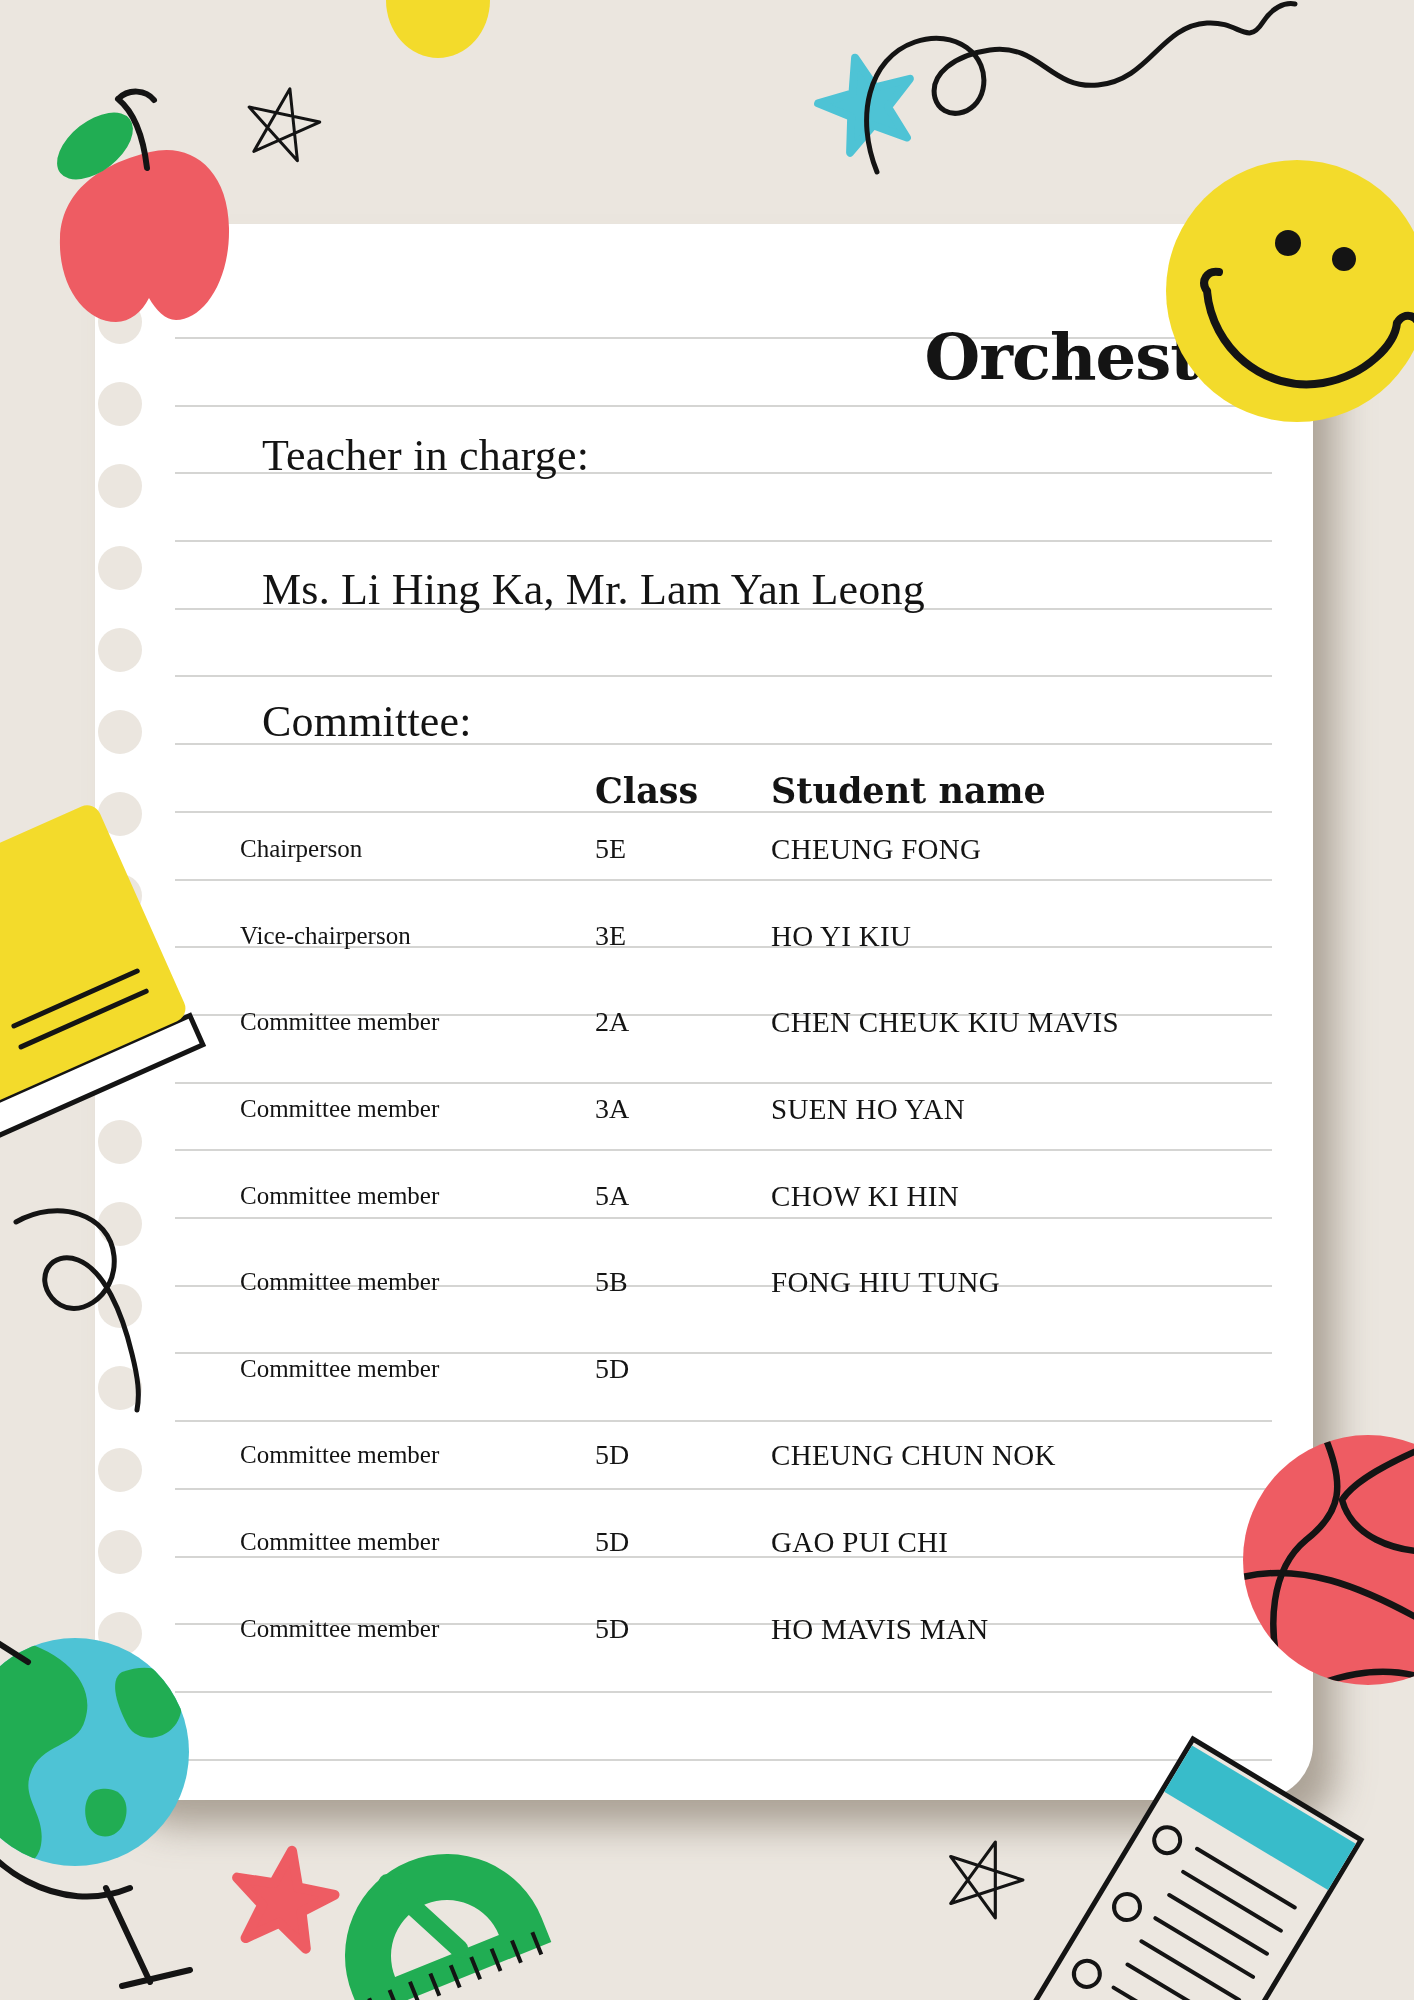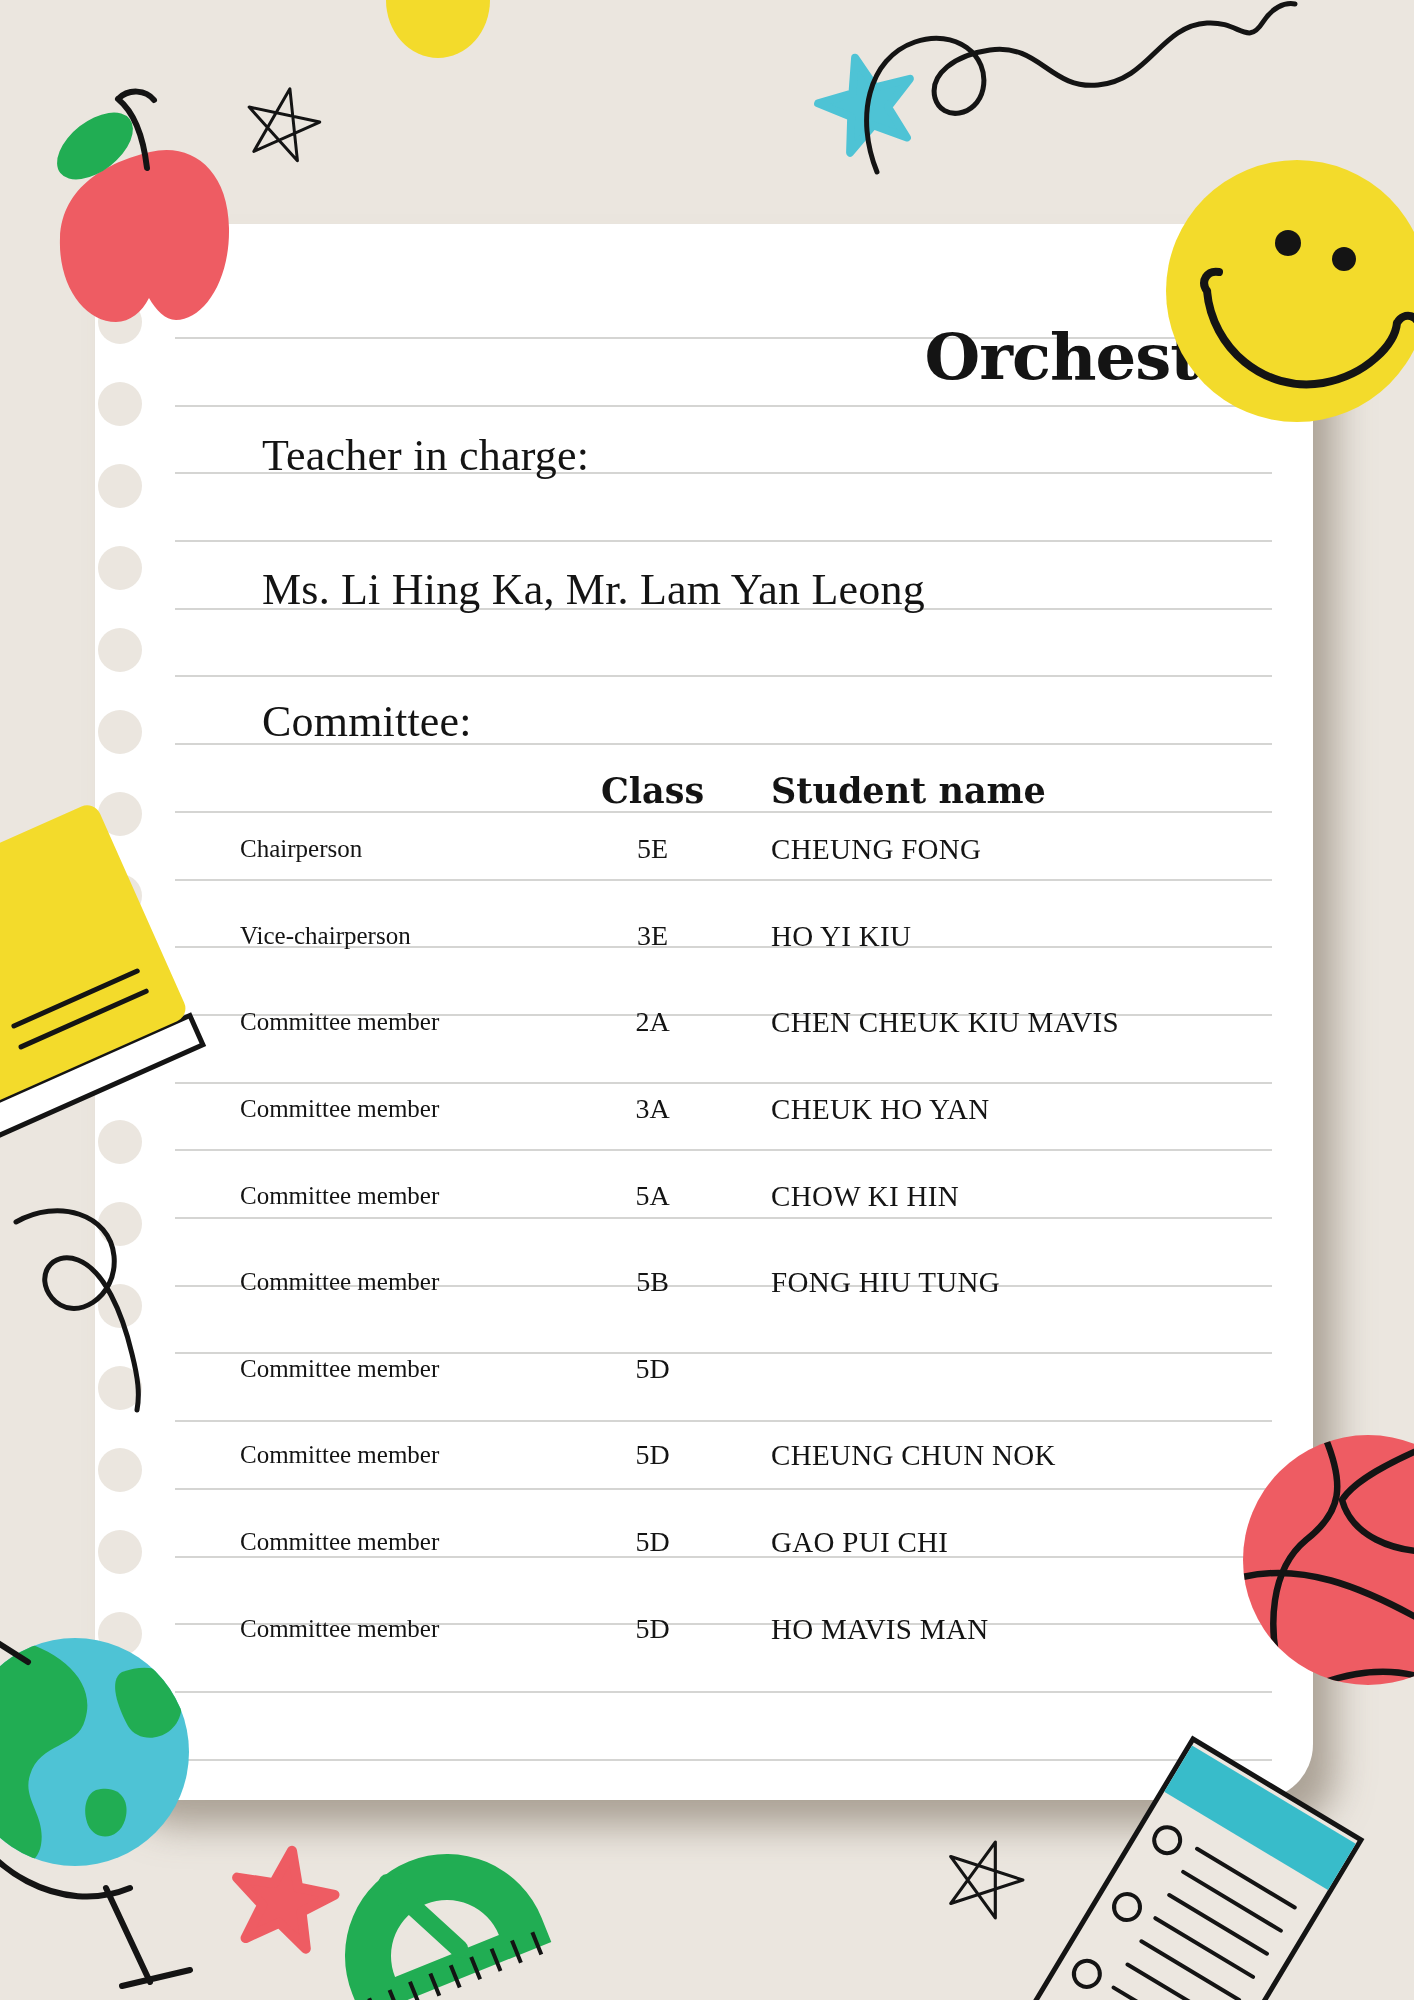--- a/index.html
+++ b/index.html
@@ -15,21 +15,21 @@
   .lines{position:absolute;left:80px;top:113px;width:1097px;height:1423px;border-top:2px solid var(--line);
          background:repeating-linear-gradient(to bottom, transparent 0px, transparent 65.7px,
                     var(--line) 65.7px, var(--line) 67.7px);opacity:.75;}
   .hole{position:absolute;left:3px;width:44px;height:44px;border-radius:50%;background:var(--bg);}
   .title{position:absolute;left:80px;top:52px;width:1097px;text-align:right;
          font-family:"DejaVu Serif", serif;font-weight:700;font-size:64px;letter-spacing:-1px;}
   .lede{position:absolute;left:145px;font-size:44px;letter-spacing:.2px;margin-left:22px;}
   .thead{position:absolute;left:0;top:546px;width:100%;height:50px;
          font-family:"DejaVu Serif", serif;font-weight:700;font-size:35px;}
   .c-post{position:absolute;left:145px;width:345px;}
-  .c-class{position:absolute;left:500px;width:115px;text-align:center;}
+  .c-class{position:absolute;left:500px;width:115px;text-align:left;}
   .c-student{position:absolute;left:676px;width:470px;}
   .tbody{position:absolute;left:0;top:582px;width:100%;}
   .trow{position:relative;height:86.6px;}
   .trow .c-post{top:50%;transform:translateY(-50%);font-size:25px;}
   .trow .c-class{top:50%;transform:translateY(-50%);font-size:28px;}
   .trow .c-student{top:50%;transform:translateY(-50%);font-size:29px;letter-spacing:.3px;}
   .deco{position:absolute;left:0;top:0;pointer-events:none;}
 </style>
 </head>
 <body>
@@ -85,21 +85,21 @@
 
     <div class="trow">
       <span class="c-post">Committee member</span>
       <span class="c-class">2A</span>
       <span class="c-student">CHEN CHEUK KIU MAVIS</span>
     </div>
 
     <div class="trow">
       <span class="c-post">Committee member</span>
       <span class="c-class">3A</span>
-      <span class="c-student">CHEUK HO YAN</span>
+      <span class="c-student">SUEN HO YAN</span>
     </div>
 
     <div class="trow">
       <span class="c-post">Committee member</span>
       <span class="c-class">5A</span>
       <span class="c-student">CHOW KI HIN</span>
     </div>
 
     <div class="trow">
       <span class="c-post">Committee member</span>

